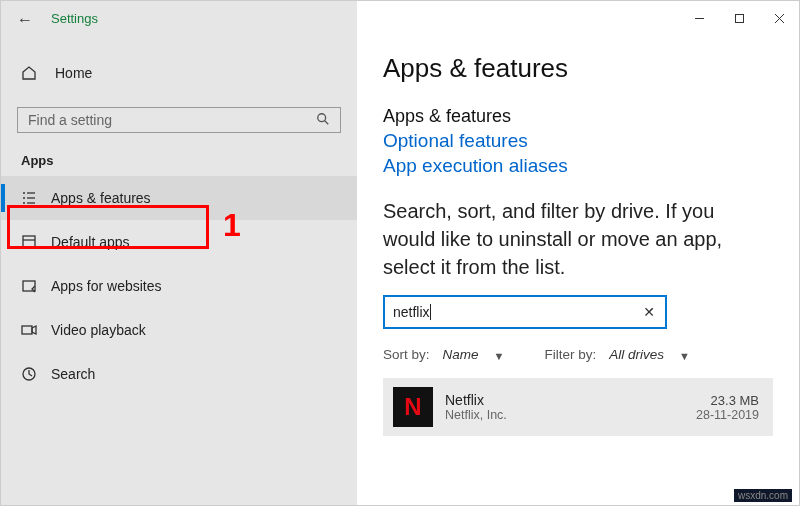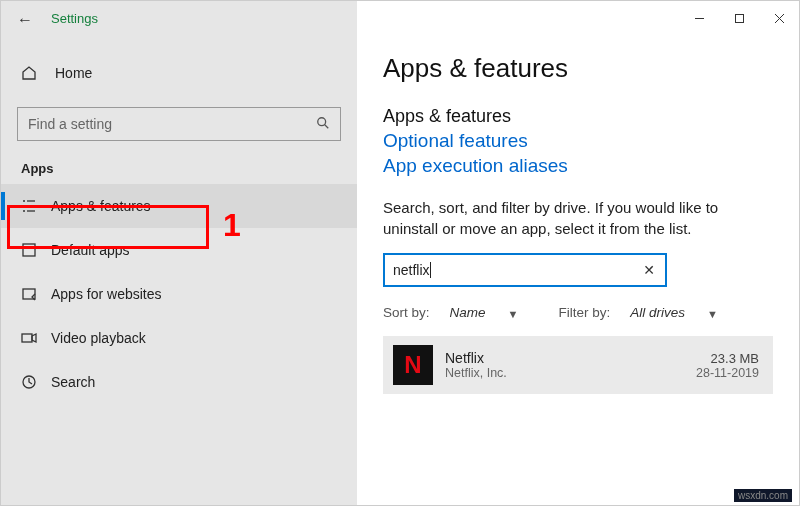--- a/index.html
+++ b/index.html
@@ -6,41 +6,41 @@
   body { width: 800px; height: 506px; overflow: hidden; background: #fff; position: relative; }
   .window { display: flex; width: 100%; height: 100%; border: 1px solid #ccc; }
   .sidebar { width: 356px; background: #e6e6e6; display: flex; flex-direction: column; position: relative;}
   .titlebar-left { display:flex; align-items:center; height:34px; padding:0 16px; gap:18px; }
   .back-arrow { font-size:16px; color:#333; }
   .title-text { font-size:13px; color:#15803d; }
   .titlebar-right { position:absolute; top:0; right:0; height:34px; display:flex; align-items:flex-start; padding-top:6px; }
   .win-btn { width:40px; height:22px; display:flex; align-items:center; justify-content:center; font-size:12px; color:#333; }
   .nav-home { display:flex; align-items:center; gap:18px; height:40px; padding:0 20px; margin-top:18px; color:#222; font-size:14px;}
   .icon { width:16px; height:16px; display:inline-flex; align-items:center; justify-content:center; font-size:15px; color:#333; flex-shrink:0;}
-  .search-row { margin:14px 16px 0 16px; display:flex; align-items:center; border:1px solid #999; height:34px; padding:0 10px; background:#e6e6e6;}
+  .search-row { margin:14px 16px 0 16px; display:flex; align-items:center; border:1px solid #999; height:26px; padding:0 10px; background:#e6e6e6;}
   .search-row input { flex:1; border:none; background:transparent; font-size:14px; color:#666; outline:none; font-style: normal;}
   .search-row input::placeholder { color:#666; }
   .search-ic { font-size:14px; color:#555; }
   .category { padding:20px 20px 8px 20px; font-size:13px; font-weight:600; color:#222;}
   .nav-item { display:flex; align-items:center; gap:14px; height:44px; padding:0 20px; font-size:14px; color:#222; position:relative;}
   .nav-item.selected::before { content:""; position:absolute; left:0; top:8px; bottom:8px; width:4px; background:#0078d4; }
   .nav-item.selected { background:#d8d8d8; }
   .hl-box { position:absolute; left:6px; top:204px; width:202px; height:44px; border:3px solid #ff0000; pointer-events:none;}
   .ann1 { position:absolute; left:222px; top:206px; font-size:32px; font-weight:700; color:#ff0000; }
   .main { flex:1; background:#fff; padding:0 26px; position:relative; }
   .page-h1 { font-size:26px; font-weight:400; color:#111; margin-top:52px; }
   .page-h2 { font-size:18px; font-weight:400; color:#111; margin-top:22px; }
   .link { color:#0066cc; font-size:19px; display:block; margin-top:3px; }
-  .desc { font-size:15px; color:#222; margin-top:20px; line-height:1.4; padding-right:4px;}
+  .desc { font-size:20px; color:#222; margin-top:20px; line-height:1.4; padding-right:4px;}
   .filter-input { display:flex; align-items:center; border:2px solid #0078d4; height:34px; margin-top:14px; width:284px; padding:0 8px;}
   .filter-input .caret { width:1px; height:16px; background:#222; animation: blink 1s step-end infinite; }
   @keyframes blink { 50% { opacity:0; } }
   .clear-x { font-size:14px; color:#333; padding:0 2px;}
   .sort-row { display:flex; gap:40px; margin-top:18px; font-size:13.5px; color:#555; align-items:center;}
-  .sort-group { display:flex; align-items:flex-end; gap:20px; color:#555;}
+  .sort-group { display:flex; align-items:flex-end; gap:13px; color:#555;}
   .sort-group .val { color:#333;font-style:italic; }
   .chev { font-size:11px; color:#555; margin-left:2px;}
   .app-row { display:flex; align-items:center; background:#eaeaea; height:58px; margin-top:16px; padding:0 14px 0 10px; gap:12px;}
   .app-logo { width:40px; height:40px; background:#111; display:flex; align-items:center; justify-content:center; color:#e50914; font-weight:800; font-size:24px; font-family: Arial, sans-serif;}
   .app-text { flex:1; display:flex; flex-direction:column; }
   .app-name { font-size:14px; color:#222; }
   .app-pub  { font-size:12.5px; color:#666; }
   .app-meta { display:flex; flex-direction:column; align-items:flex-end; }
   .app-size { font-size:13px; color:#444; }
   .app-date { font-size:12.5px; color:#666; }

